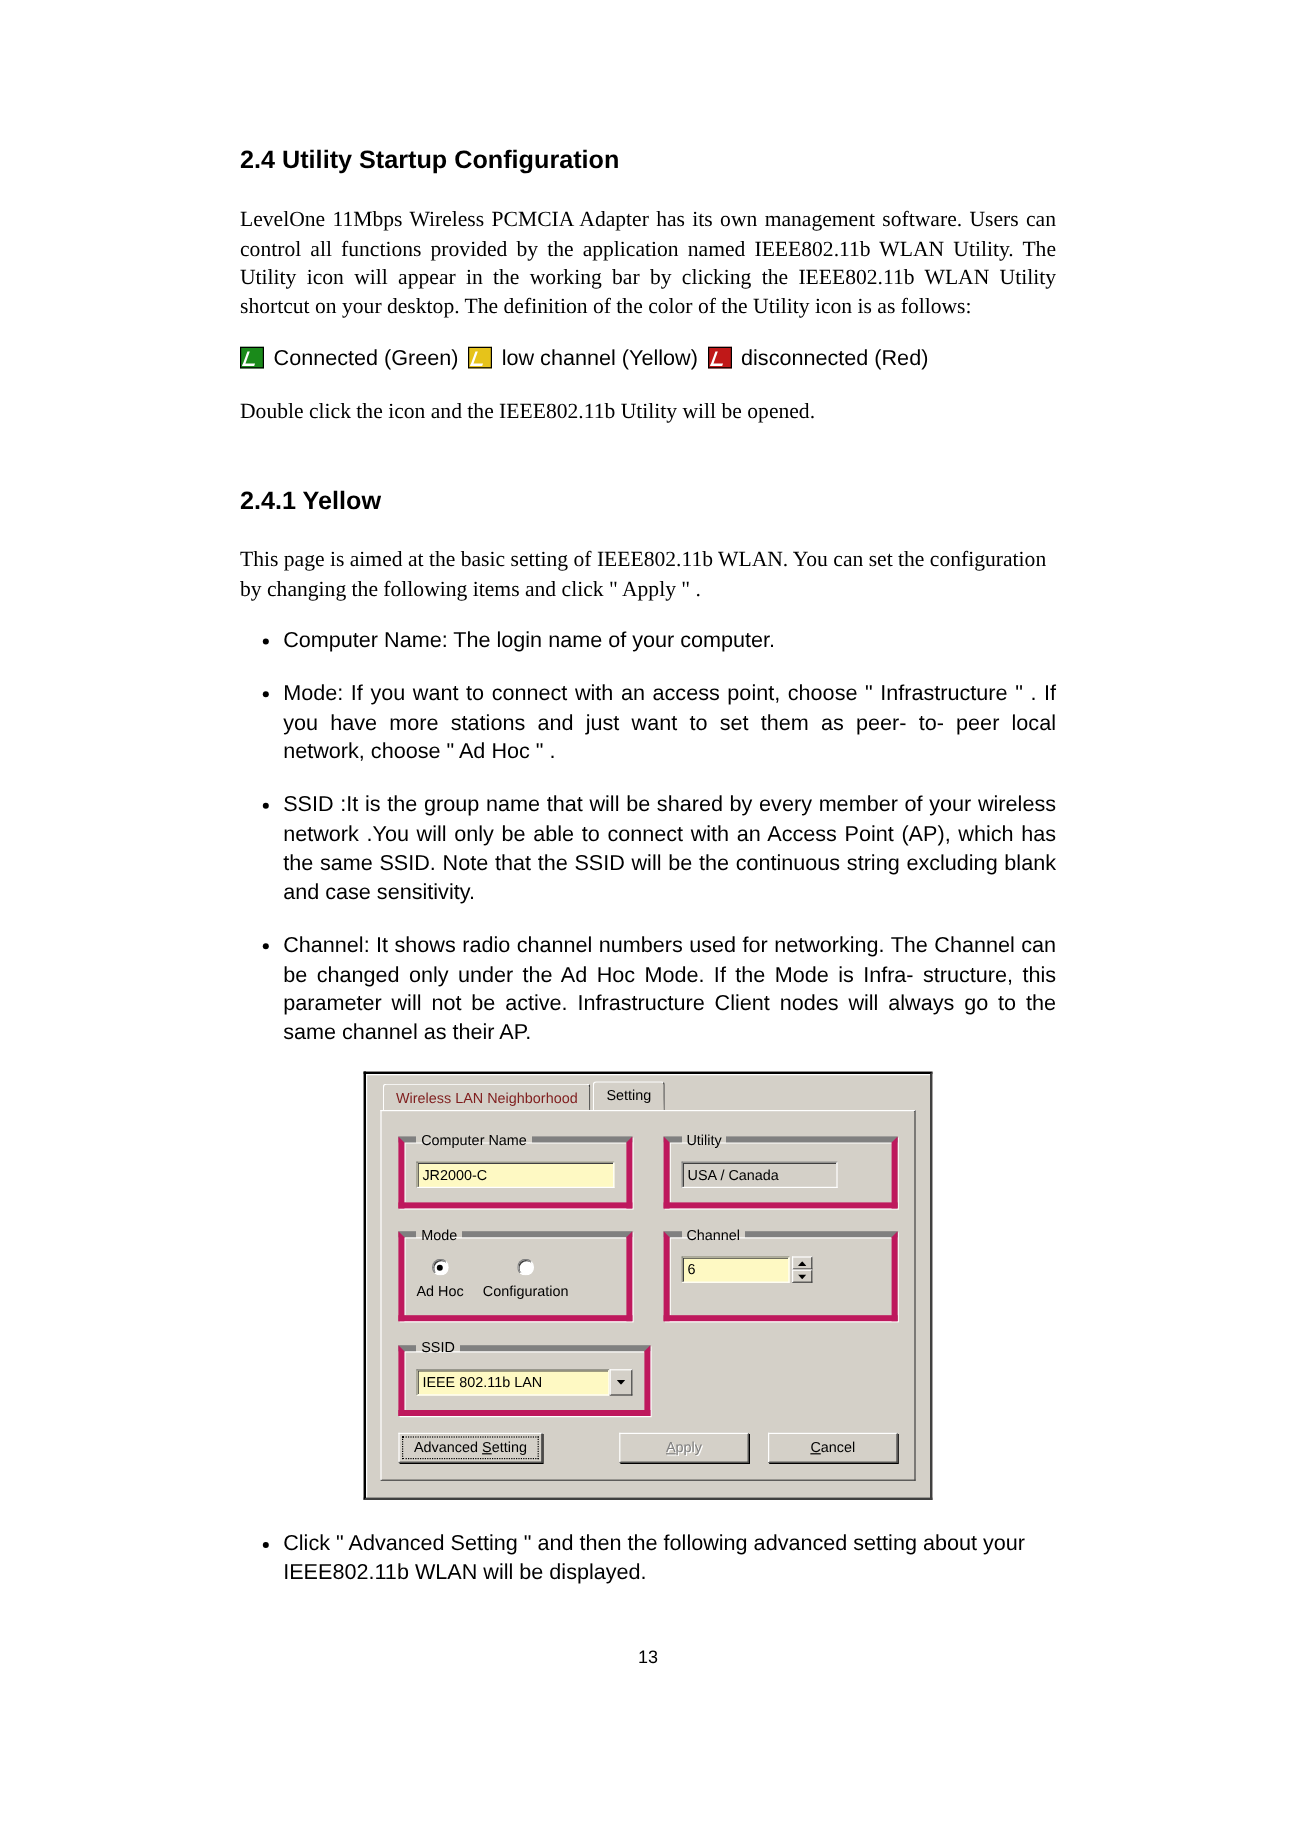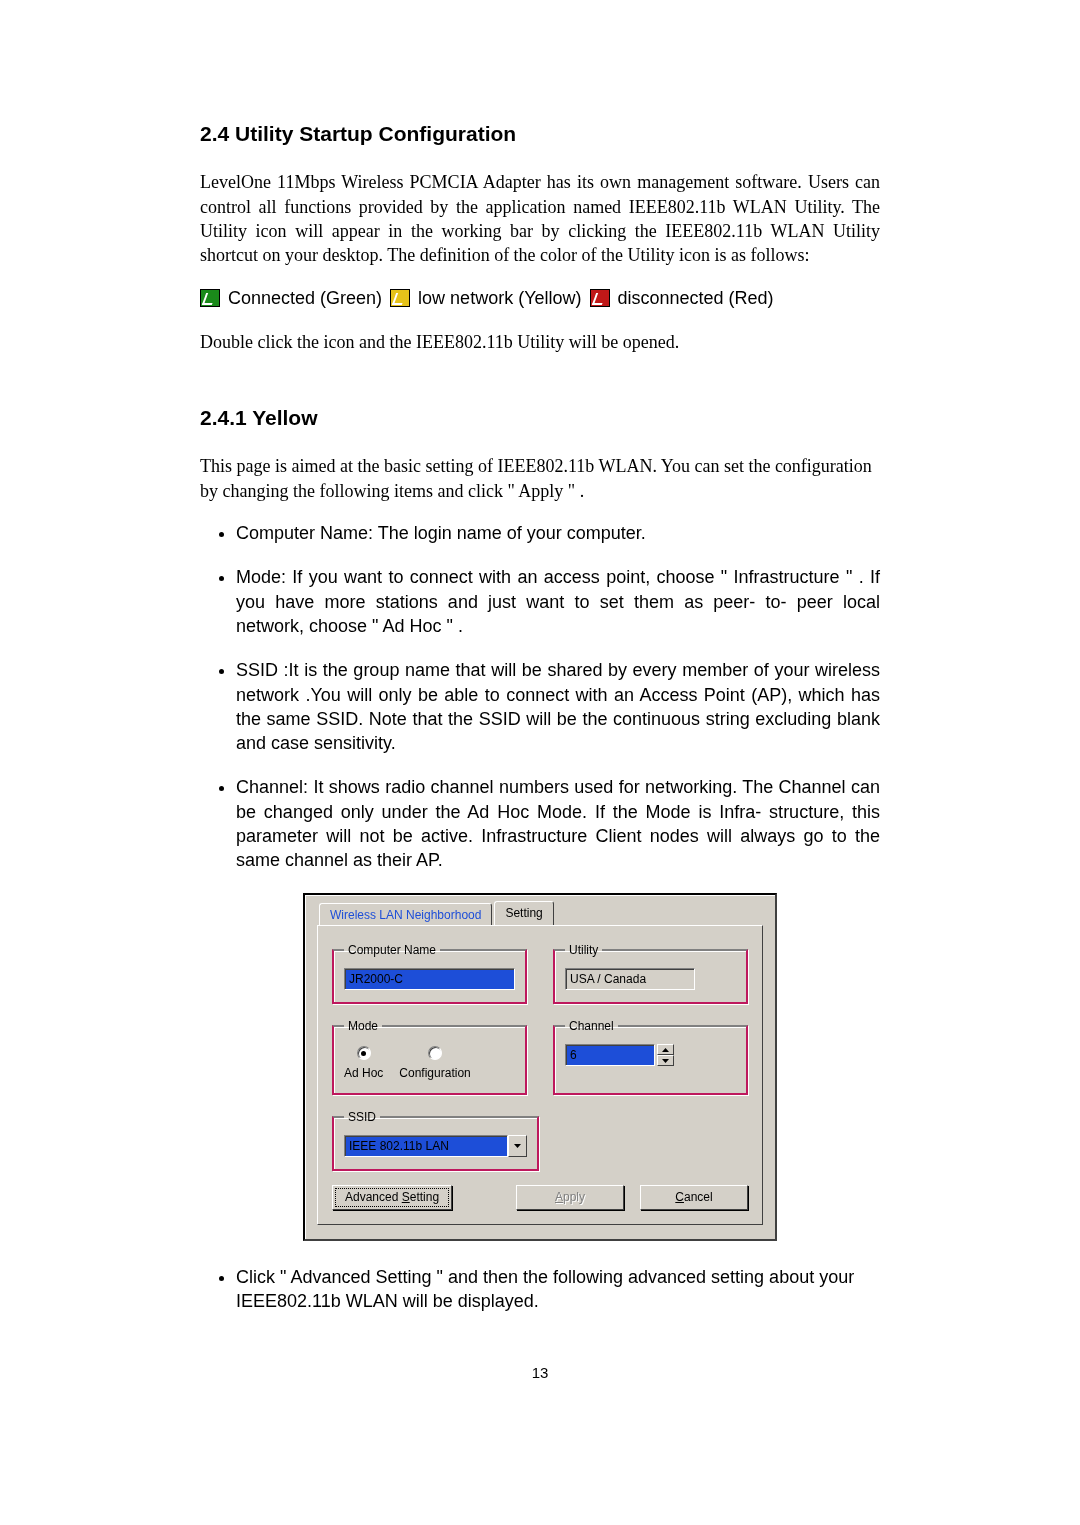--- a/index.html
+++ b/index.html
@@ -122,48 +122,48 @@
     background: #d4d0c8;
     border-color: #fff #404040 #d4d0c8 #fff;
     z-index: 2;
     top: 0px;
     padding-bottom: 3px;
   }
   .tab.inactive {
     border-top-color: #fff;
     border-left-color: #fff;
     border-right-color: #404040;
-    color: #1d4ed8;
+    color: #7f1d1d;
   }
   .tab-panel {
     border: 1px solid #fff;
     border-right-color: #404040;
     border-bottom-color: #404040;
     padding: 16px 14px 14px 14px;
     position: relative;
     background: #d4d0c8;
   }
   .row { display: flex; gap: 26px; margin-bottom: 14px; }
   fieldset.gb {
-    border: 2px solid #be185d;
+    border: 5px solid #be185d;
     border-top-color: #808080;
     box-shadow: inset 1px 1px 0 #fff, 1px 1px 0 #fff;
     padding: 10px 10px 12px 10px;
     margin: 0;
     flex: 1;
   }
   fieldset.gb legend {
     padding: 0 4px;
     font-size: 12px;
     color: #000;
   }
   .w-left  { flex: 0 0 228px; }
   .w-right { flex: 1; }
   .sunken {
-    background: #1d4ed8;
+    background: #fef9c3;
     border: 1px solid #808080;
     border-right-color: #fff;
     border-bottom-color: #fff;
     box-shadow: inset 1px 1px 0 #404040;
     height: 18px;
     padding: 1px 4px;
     font-size: 12px;
     display: flex; align-items: center;
     box-sizing: content-box;
   }
@@ -240,21 +240,21 @@
 <body>
 
 <div class="page">
   <h2>2.4 Utility Startup Configuration</h2>
   <p class="justify">LevelOne 11Mbps Wireless PCMCIA Adapter has its own management software. Users can control all functions provided by the application named IEEE802.11b WLAN Utility. The Utility icon will appear in the working bar by clicking the IEEE802.11b WLAN Utility shortcut on your desktop. The definition of the color of the Utility icon is as follows:</p>
 
   <div class="status-line">
     <span class="tray-icon ic-green"></span>
     <span>Connected (Green)</span>
     <span class="tray-icon ic-yellow"></span>
-    <span>low network (Yellow)</span>
+    <span>low channel (Yellow)</span>
     <span class="tray-icon ic-red"></span>
     <span>disconnected (Red)</span>
   </div>
 
   <p>Double click the icon and the IEEE802.11b Utility will be opened.</p>
 
   <h3>2.4.1 Yellow</h3>
   <p>This page is aimed at the basic setting of IEEE802.11b WLAN. You can set the configuration by changing the following items and click  " Apply " .</p>
 
   <ul class="b">

